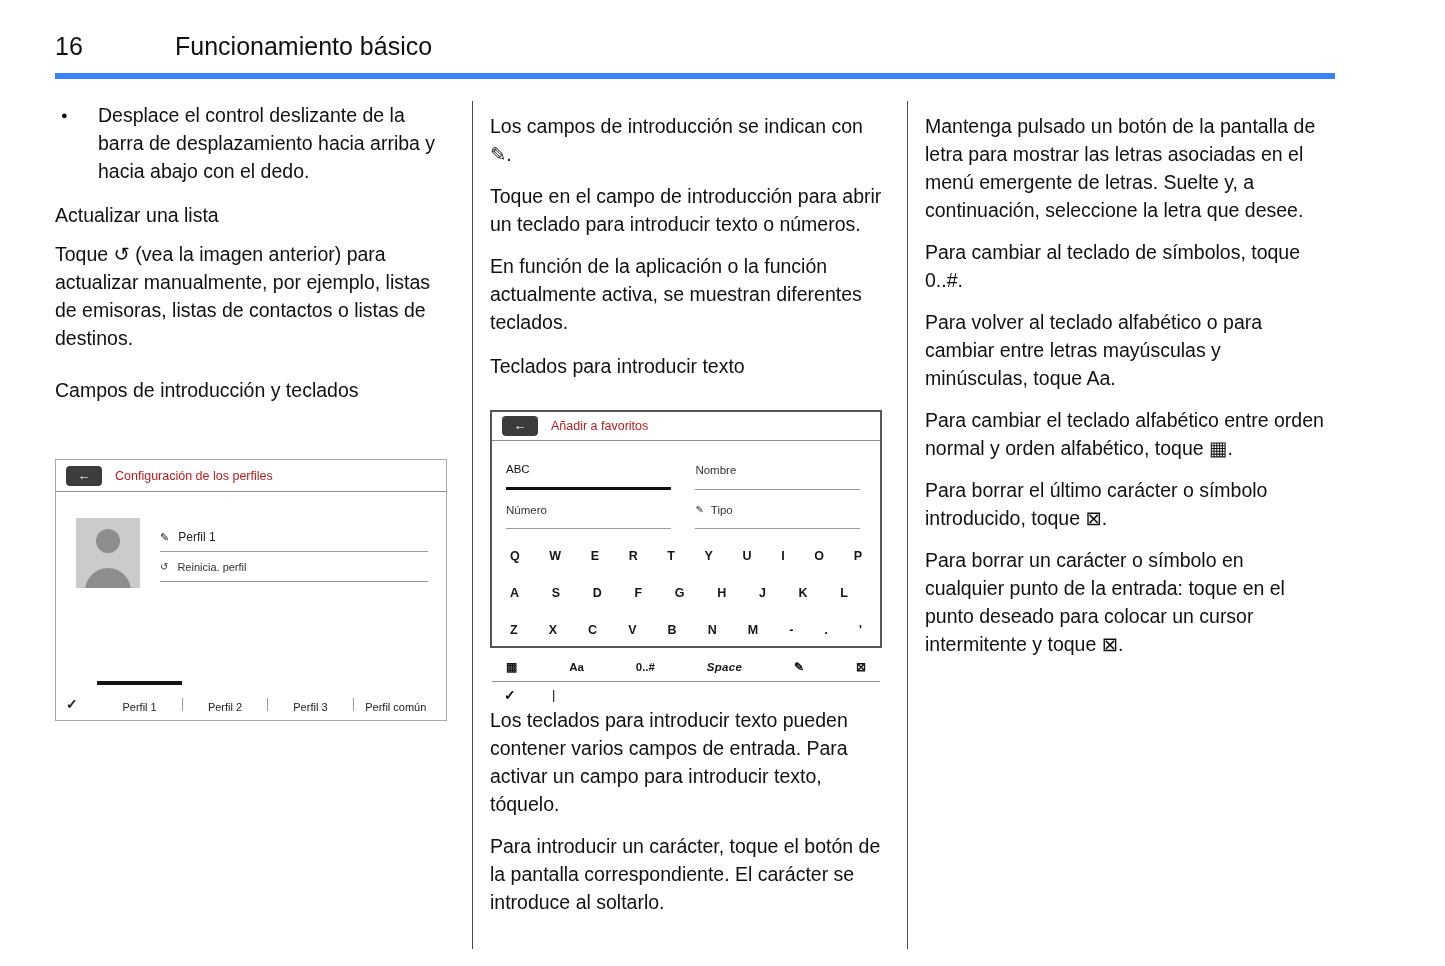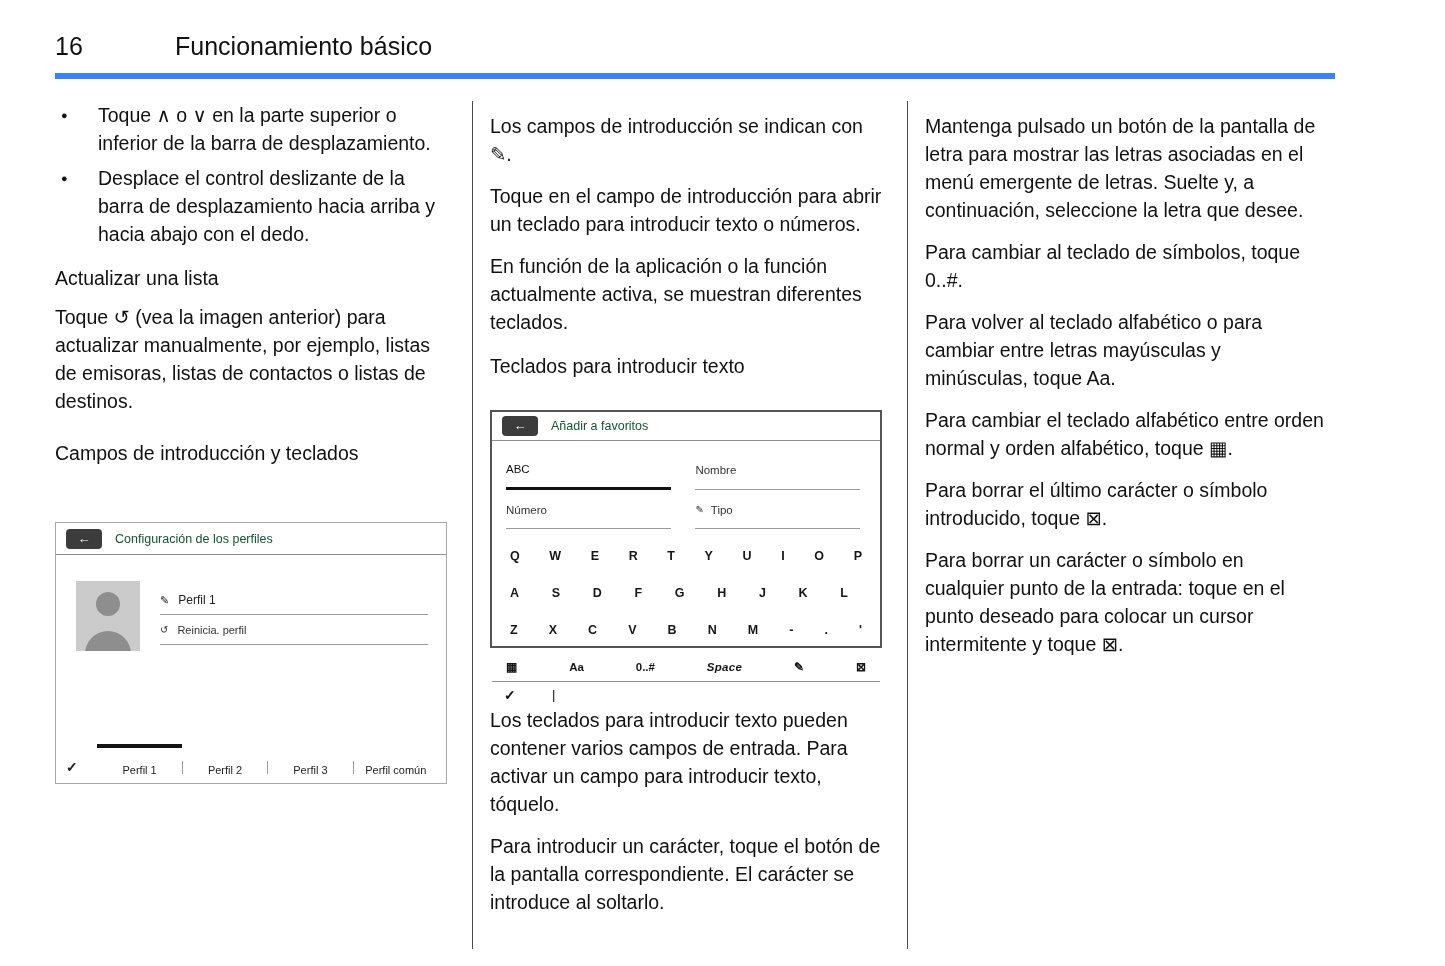--- a/index.html
+++ b/index.html
@@ -43,21 +43,21 @@
 
   .fig-titlebar {
     display:flex; align-items:center; height:32px;
     padding:0 10px; border-bottom:1px solid #8f8f8f;
   }
   .back-btn {
     display:inline-block; width:36px; height:20px; background:#3c3c3c;
     border-radius:4px; color:#fff; text-align:center;
     font-size:13px; line-height:19px; flex:0 0 auto;
   }
-  .fig-title { font-size:12.5px; margin-left:13px; color:#14532d; }
+  .fig-title { font-size:12.5px; margin-left:13px; color:#b91c1c; }
 
   
   .fig-body { display:flex; padding:26px 18px 0 20px; }
   .avatar { width:64px; height:70px; background:#cbcbcb; position:relative; overflow:hidden; flex:0 0 auto; }
   .avatar-head {
     position:absolute; top:11px; left:50%; transform:translateX(-50%);
     width:24px; height:24px; border-radius:50%; background:#8e8e8e;
   }
   .avatar-torso {
     position:absolute; bottom:-8px; left:50%; transform:translateX(-50%);
@@ -117,23 +117,20 @@
 
   <div class="header">
     <span class="page-number">16</span>
     <span class="page-title">Funcionamiento básico</span>
   </div>
 
   <div class="columns">
 
     <div class="col">
       <ul class="bullets">
-        <li>
-          <span>Toque ∧ o ∨ en la parte superior o inferior de la barra de desplazamiento.</span>
-        </li>
         <li>
           <span>Desplace el control deslizante de la barra de desplazamiento hacia arriba y hacia abajo con el dedo.</span>
         </li>
       </ul>
 
       <p class="h-sub h-after">Actualizar una lista</p>
       <p>Toque ↺ (vea la imagen anterior) para actualizar manualmente, por ejemplo, listas de emisoras, listas de contactos o listas de destinos.</p>
 
       <p class="h-sub gap-lg">Campos de introducción y teclados</p>
 

